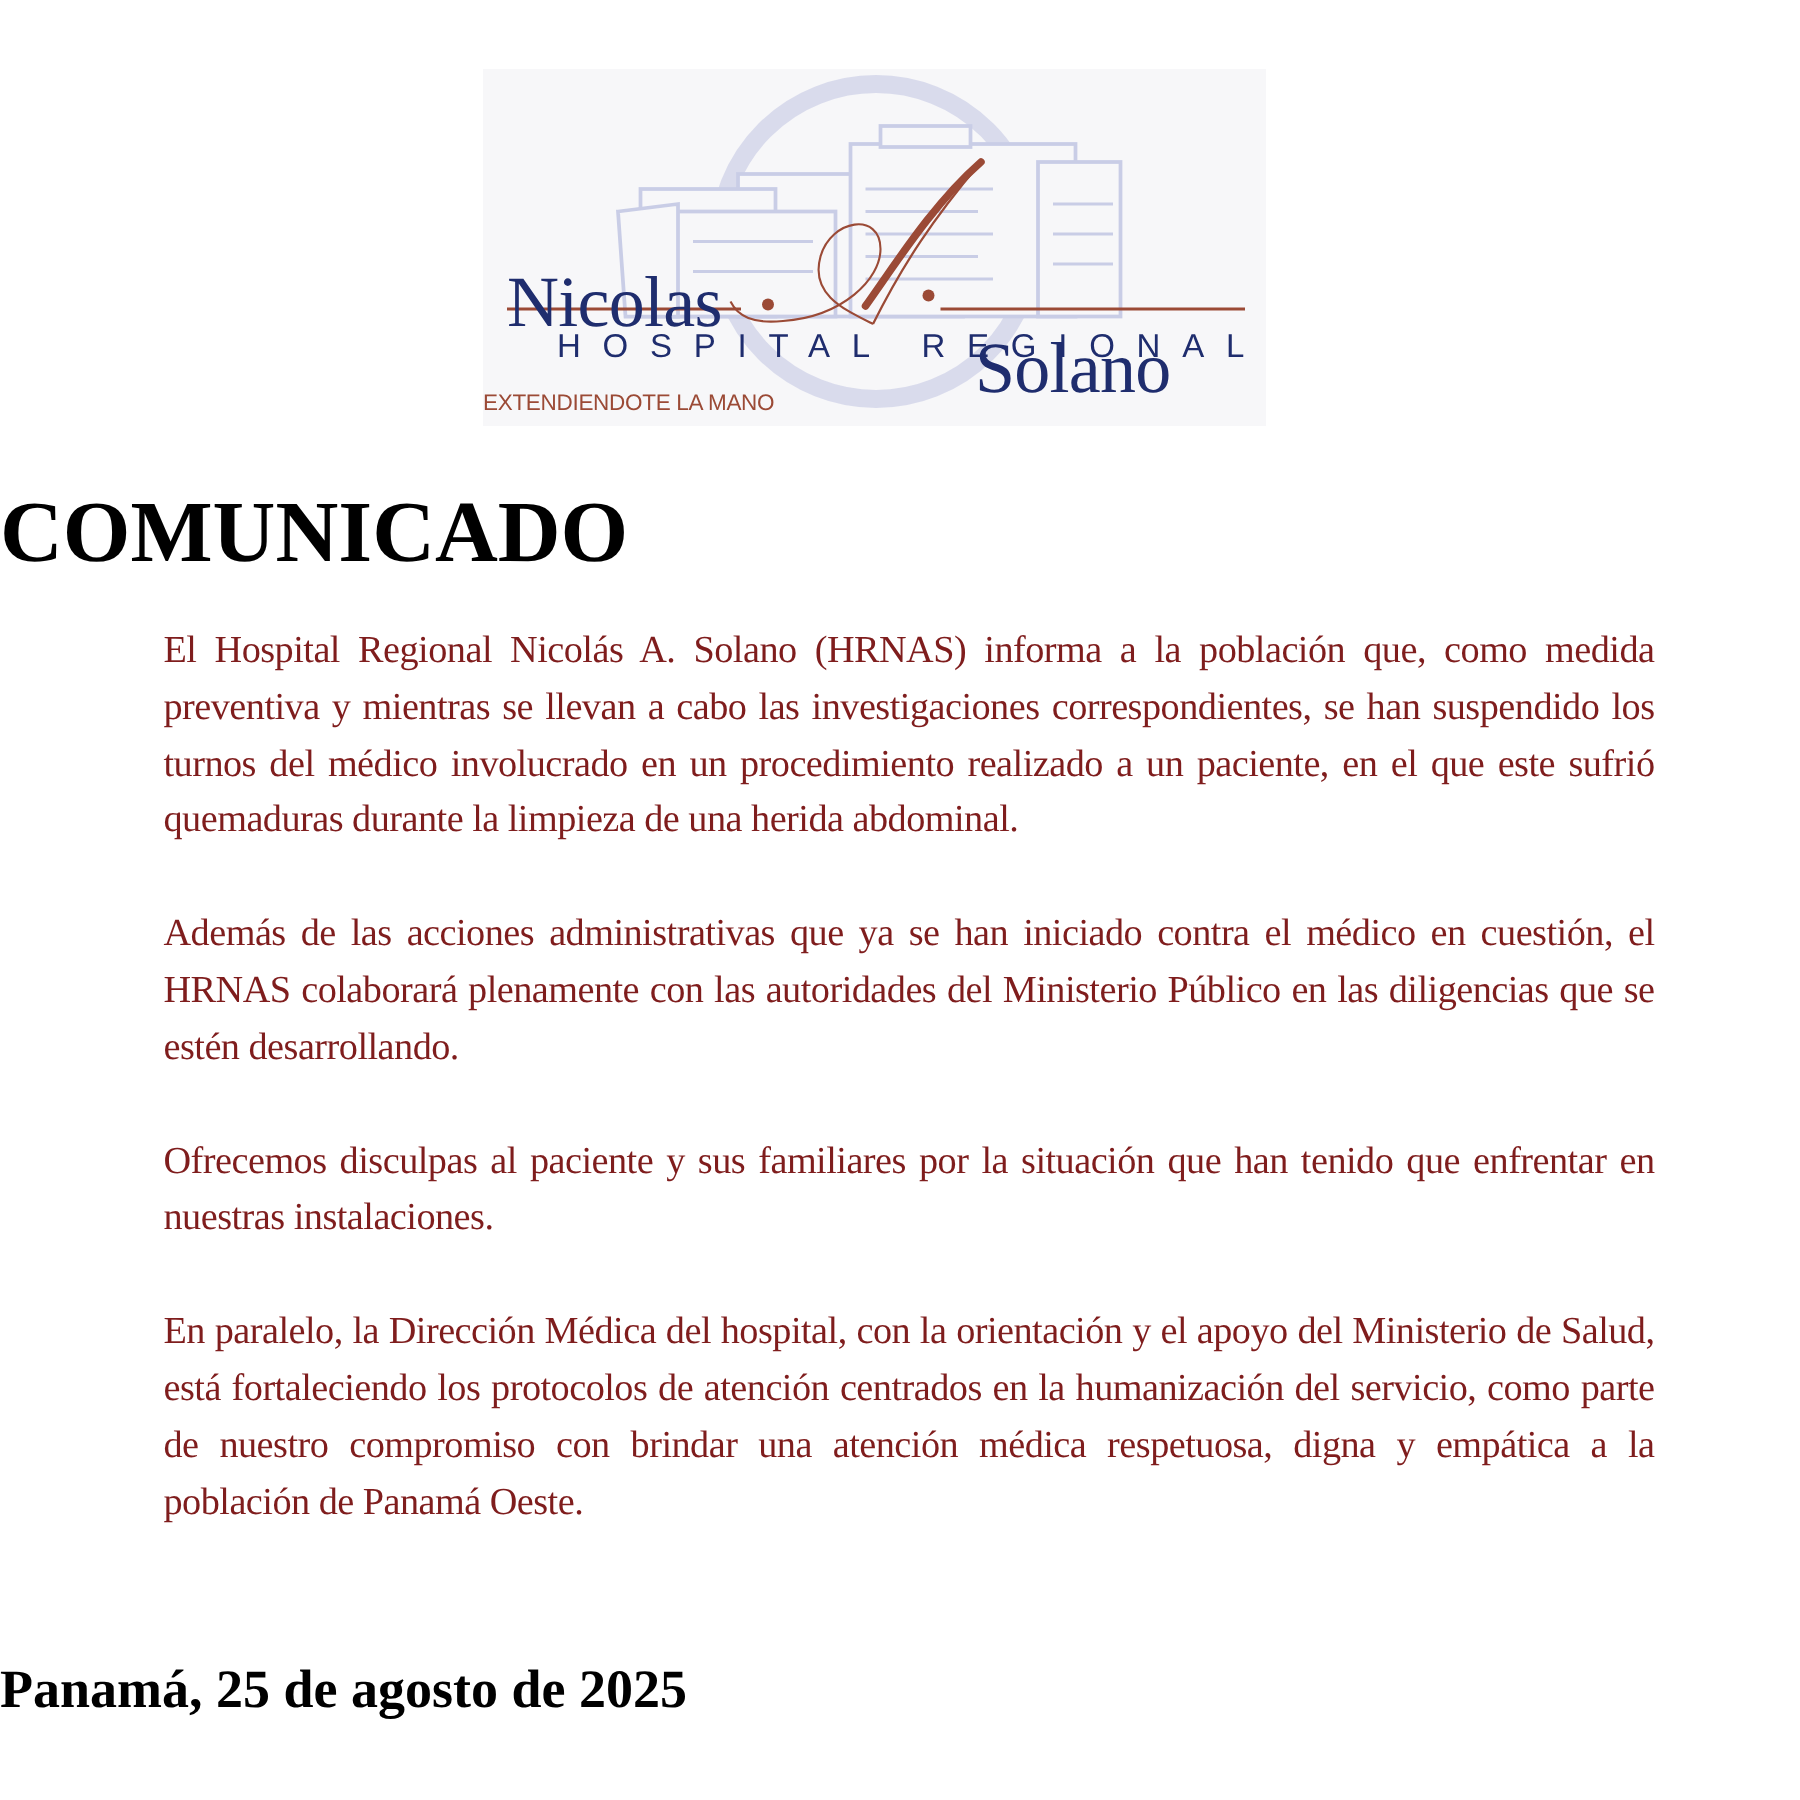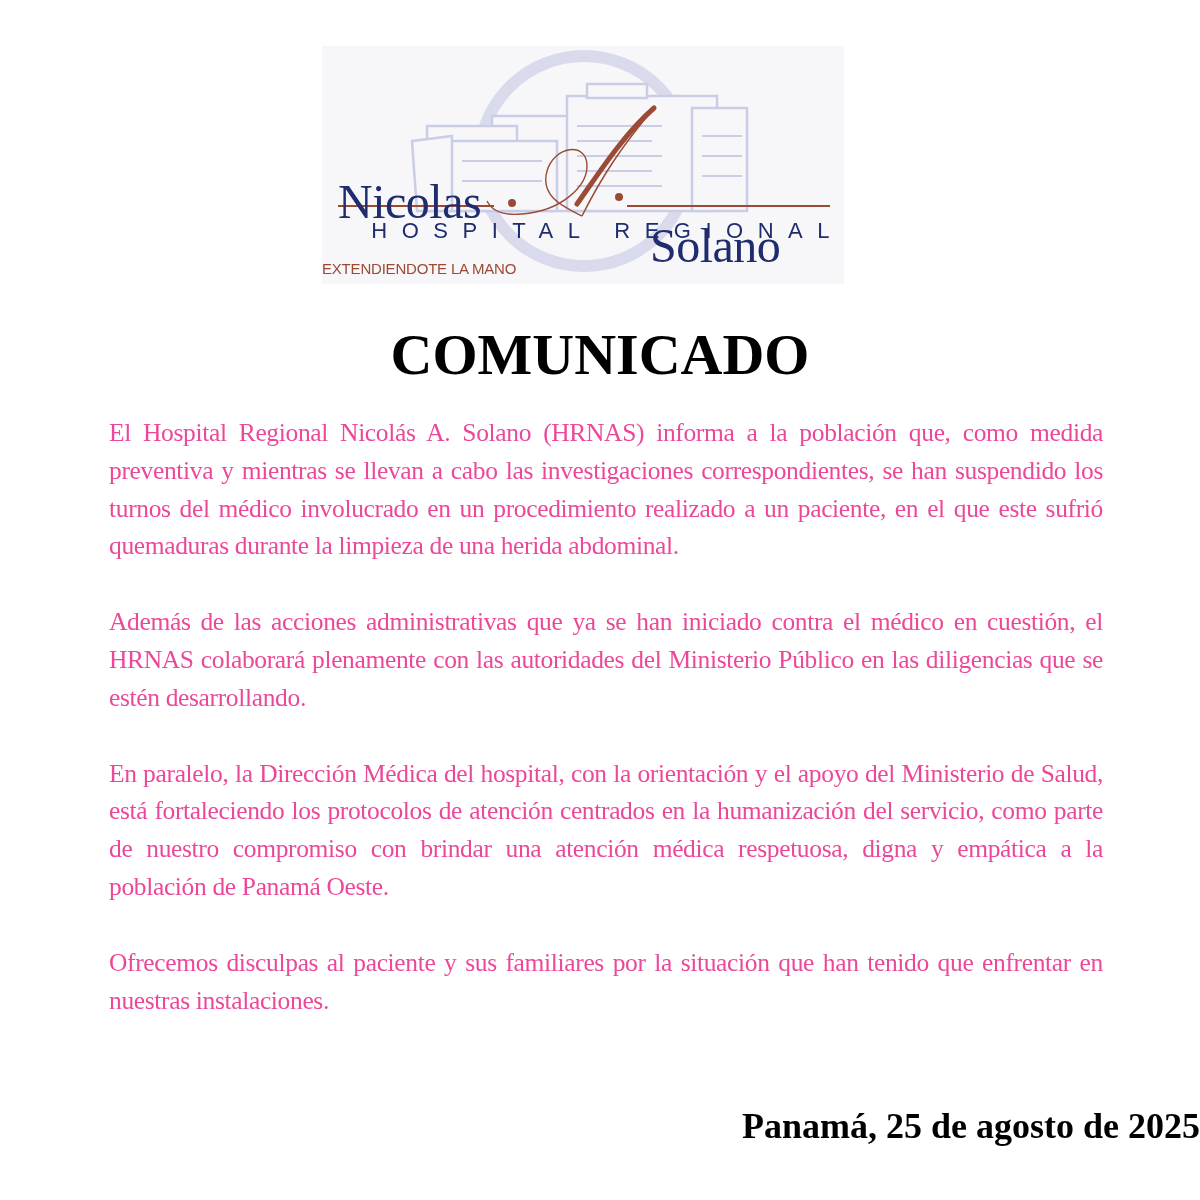--- a/index.html
+++ b/index.html
@@ -61,49 +61,49 @@
       font-family: "Liberation Sans", sans-serif;
       font-size: 15px;
       color: #9b4a36;
       letter-spacing: -0.2px;
     }
     .title {
       position: absolute;
       left: 0;
       width: 1200px;
       top: 326px;
-      text-align: center;
+      text-align: left;
       font-family: "Liberation Serif", serif;
       font-weight: bold;
       font-size: 58px;
       color: #000;
       letter-spacing: 0px;
       line-height: 1;
     }
     .body-text {
       position: absolute;
       left: 109px;
       width: 994px;
       top: 414px;
     }
     .para {
       margin: 0 0 38px 0;
       font-size: 25.5px;
       line-height: 37.8px;
       text-align: justify;
-      color: #ec4899;
+      color: #7f1d1d;
       letter-spacing: -0.35px;
       word-spacing: 0px;
     }
     .date {
       position: absolute;
       left: 0;
       width: 1200px;
       top: 1108px;
-      text-align: right;
+      text-align: left;
       font-family: "Liberation Serif", serif;
       font-weight: bold;
       font-size: 36px;
       color: #000;
       line-height: 1;
     }
   </style>
 </head>
 <body>
 
@@ -147,17 +147,17 @@
   <div class="logo-name right">Solano</div>
   <div class="logo-sub">HOSPITAL REGIONAL</div>
   <div class="logo-tag">EXTENDIENDOTE LA MANO</div>
 </div>
 
 <h1 class="title" style="margin:0;">COMUNICADO</h1>
 
 <div class="body-text">
   <p class="para">El Hospital Regional Nicolás A. Solano (HRNAS) informa a la población que, como medida preventiva y mientras se llevan a cabo las investigaciones correspondientes, se han suspendido los turnos del médico involucrado en un procedimiento realizado a un paciente, en el que este sufrió quemaduras durante la limpieza de una herida abdominal.</p>
   <p class="para">Además de las acciones administrativas que ya se han iniciado contra el médico en cuestión, el HRNAS colaborará plenamente con las autoridades del Ministerio Público en las diligencias que se estén desarrollando.</p>
+  <p class="para">Ofrecemos disculpas al paciente y sus familiares por la situación que han tenido que enfrentar en nuestras instalaciones.</p>
   <p class="para">En paralelo, la Dirección Médica del hospital, con la orientación y el apoyo del Ministerio de Salud, está fortaleciendo los protocolos de atención centrados en la humanización del servicio, como parte de nuestro compromiso con brindar una atención médica respetuosa, digna y empática a la población de Panamá Oeste.</p>
-  <p class="para">Ofrecemos disculpas al paciente y sus familiares por la situación que han tenido que enfrentar en nuestras instalaciones.</p>
 </div>
 
 <div class="date">Panamá, 25 de agosto de 2025</div>
 
 </body></html>

